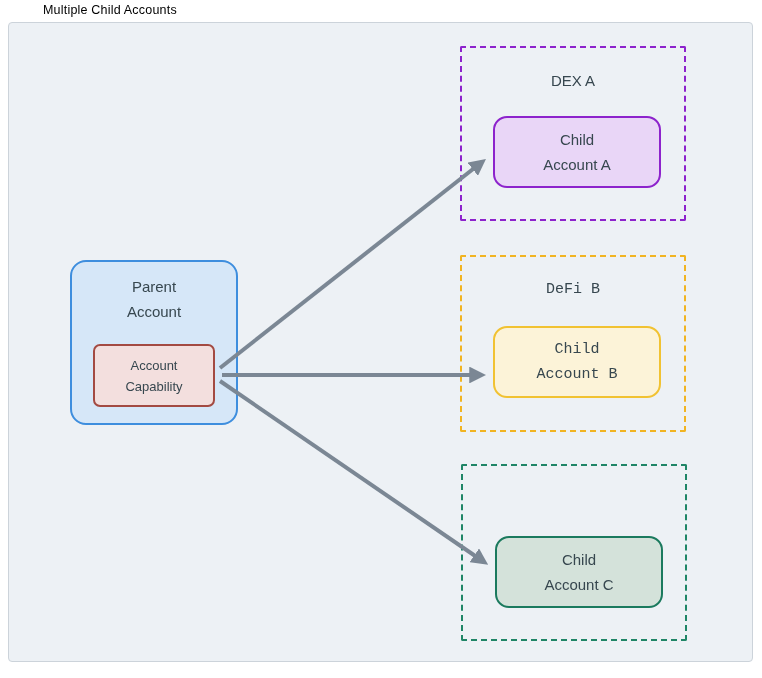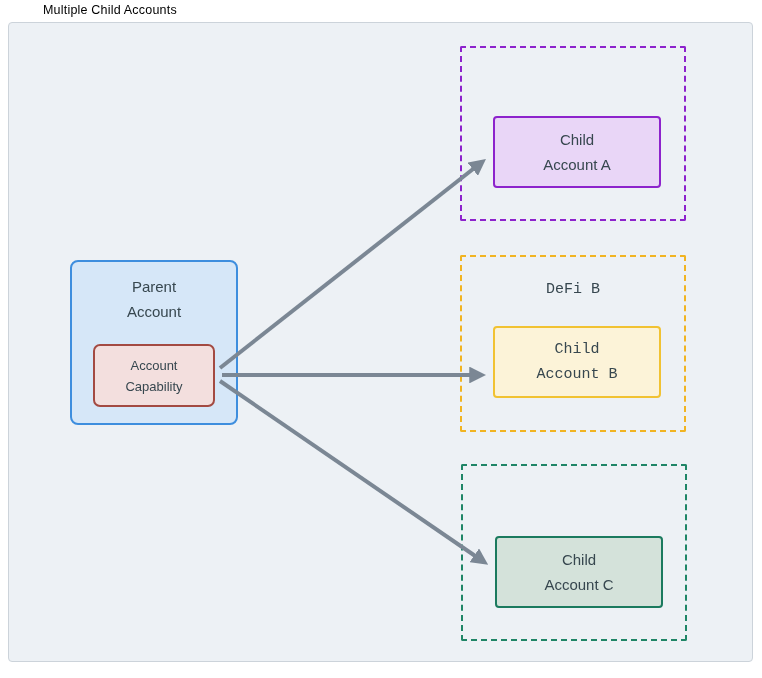--- a/index.html
+++ b/index.html
@@ -29,21 +29,21 @@
   }
   .multiline { white-space: pre-line; text-align: center; }
 
   
   .parent-node {
     position: absolute;
     left: 61px; top: 237px;
     width: 168px; height: 165px;
     background: #d6e7f8;
     border: 2px solid #3e8ede;
-    border-radius: 8px;
+    border-radius: 16px;
   }
   .parent-label {
     margin-top: 12px;
     font-size: 15px;
     line-height: 25px;
   }
   .capability-node {
     position: absolute;
     left: 21px; top: 82px;
     width: 122px; height: 63px;
@@ -67,21 +67,21 @@
     font-size: 15px;
   }
   .group-a { left: 451px; top: 23px;  height: 175px; border: 2px dashed #8d23cc; }
   .group-b { left: 451px; top: 232px; height: 177px; border: 2px dashed #f1b422; font-family: Liberation Mono, monospace; }
   .group-c { left: 452px; top: 441px; height: 177px; border: 2px dashed #1f8566; }
 
   
   .child-node {
     position: absolute;
     width: 168px; height: 72px;
-    border-radius: 4px;
+    border-radius: 14px;
     display: flex; align-items: center; justify-content: center;
     font-size: 15px;
     line-height: 25px;
   }
   .child-a { left: 31px; top: 68px; background: #e9d6f7; border: 2px solid #8d23cc; }
   .child-b { left: 31px; top: 69px; background: #fcf3d8; border: 2px solid #f1c232; }
   .child-c { left: 32px; top: 70px; background: #d4e2da; border: 2px solid #1b7a5e; }
 
   
   .arrows {
@@ -101,20 +101,21 @@
   <div class="parent-node">
     <div class="parent-label multiline">Parent
 Account</div>
     <div class="capability-node">
       <div class="multiline">Account
 Capability</div>
     </div>
   </div>
 
   <div class="group group-a">
+    <div class="group-label">DEX A</div>
     <div class="child-node child-a">
       <div class="multiline">Child
 Account A</div>
     </div>
   </div>
 
   <div class="group group-b">
     <div class="group-label">DeFi B</div>
     <div class="child-node child-b">
       <div class="multiline">Child

